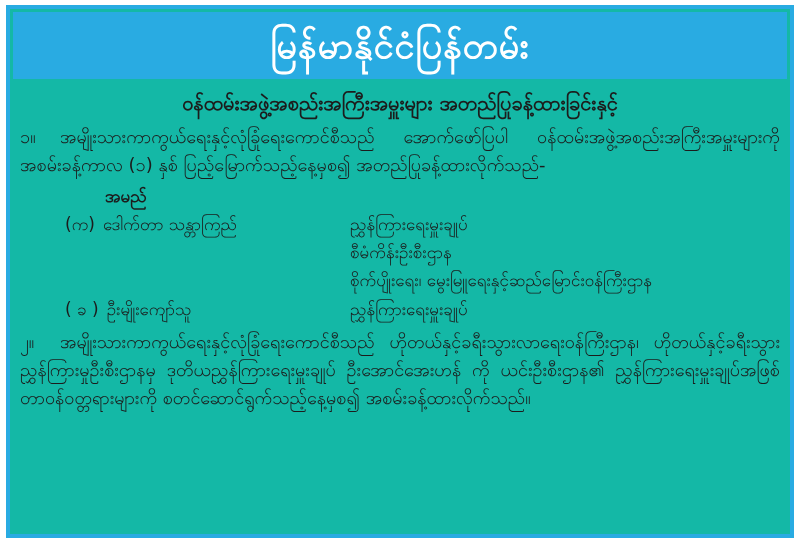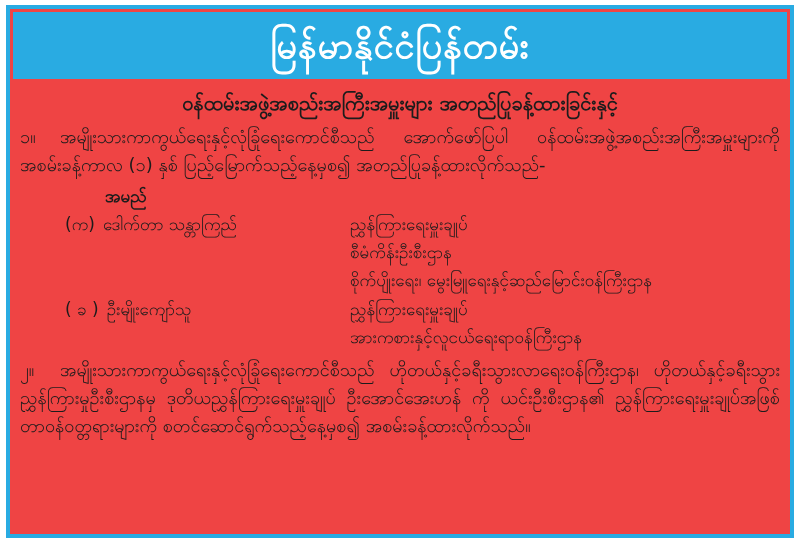--- a/index.html
+++ b/index.html
@@ -16,21 +16,21 @@
     background: #ffffff;
     overflow: hidden;
   }
   .frame {
     position: absolute;
     top: 5px;
     left: 6px;
     right: 6px;
     bottom: 12px;
     border: 4px solid var(--accent, #29abe2);
-    background: #ef4444;
+    background: #14b8a6;
     box-sizing: border-box;
   }
   .banner {
     margin: 3px;
     height: 67px;
     background: var(--accent, #29abe2);
     display: flex;
     align-items: center;
     justify-content: center;
   }
@@ -139,21 +139,20 @@
             <div>စိုက်ပျိုးရေး၊ မွေးမြူရေးနှင့်ဆည်မြောင်းဝန်ကြီးဌာန</div>
           </div>
         </div>
 
         <div class="trow">
           <div class="cell-name">
             <span class="row-index">( ခ )</span><span>ဦးမျိုးကျော်သူ</span>
           </div>
           <div class="cell-pos">
             <div>ညွှန်ကြားရေးမှူးချုပ်</div>
-            <div>အားကစားနှင့်လူငယ်ရေးရာဝန်ကြီးဌာန</div>
           </div>
         </div>
 
       </div>
 
       <p class="para">
         <span class="para-num">၂။</span><span>အမျိုးသားကာကွယ်ရေးနှင့်လုံခြုံရေးကောင်စီသည် ဟိုတယ်နှင့်ခရီးသွားလာရေးဝန်ကြီးဌာန၊ ဟိုတယ်နှင့်ခရီးသွားညွှန်ကြားမှုဦးစီးဌာနမှ ဒုတိယညွှန်ကြားရေးမှူးချုပ် ဦးအောင်အေးဟန် ကို ယင်းဦးစီးဌာန၏ ညွှန်ကြားရေးမှူးချုပ်အဖြစ် တာဝန်ဝတ္တရားများကို စတင်ဆောင်ရွက်သည့်နေ့မှစ၍ အစမ်းခန့်ထားလိုက်သည်။</span>
       </p>
 
     </div>

